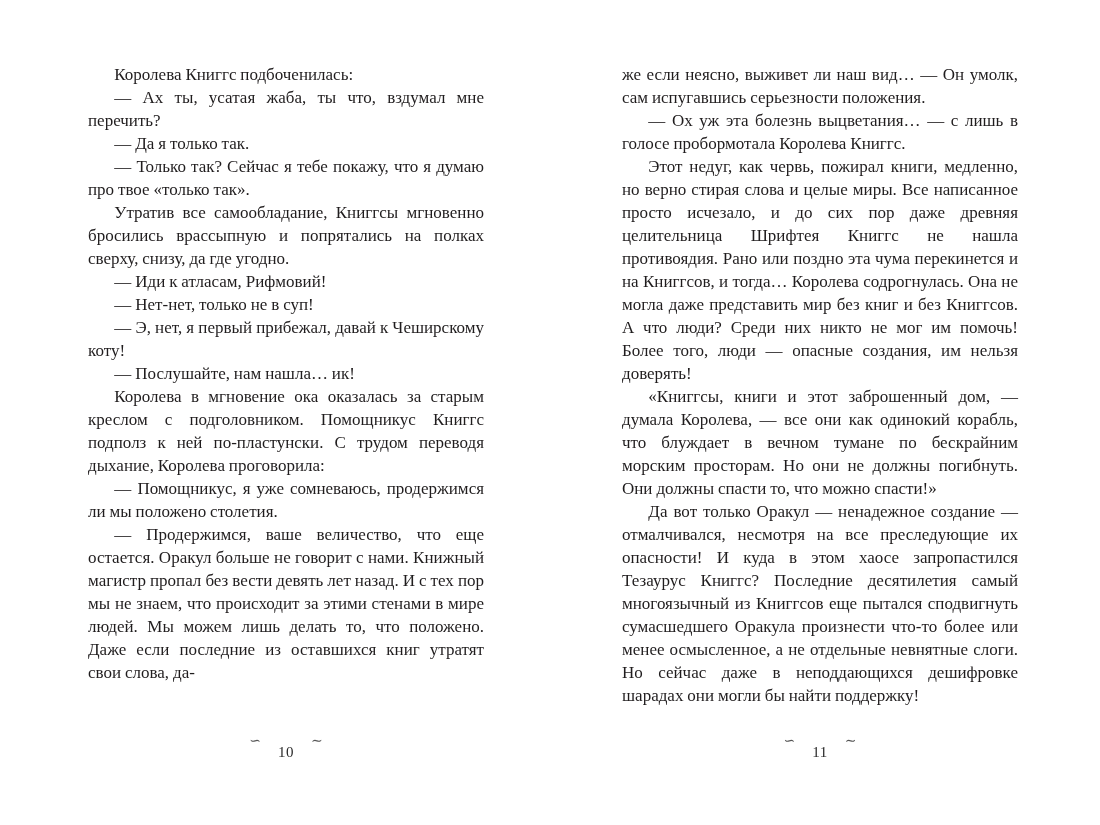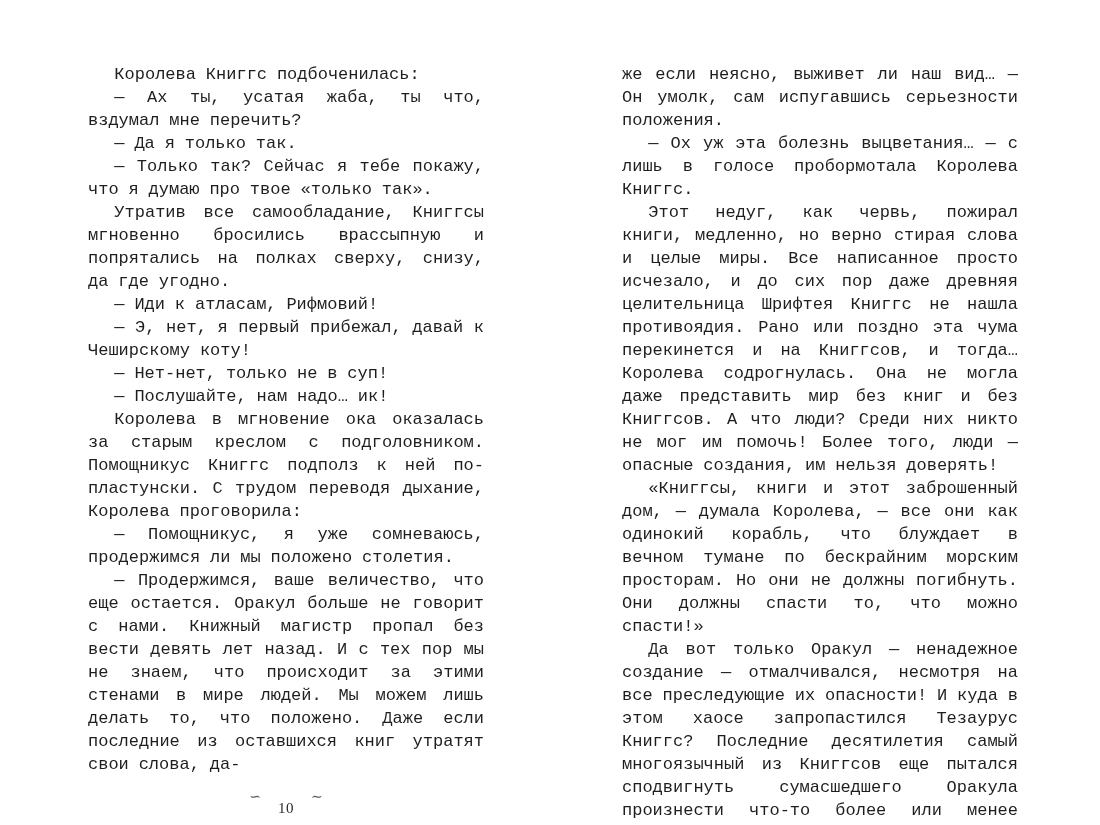--- a/index.html
+++ b/index.html
@@ -32,21 +32,20 @@
     font-size: 17px;
     line-height: 23px;
     text-align: justify;
     hyphens: auto;
     -webkit-hyphens: auto;
     word-spacing: -0.02em;
   }
   .page-text p {
     margin: 0;
     text-indent: 1.55em;
-    font-family: Liberation Mono, monospace;
   }
   .page-text p.no-indent {
     text-indent: 0;
   }
   .page-footer {
     margin-top: auto;
     padding-bottom: 14px;
     display: flex;
     justify-content: center;
     align-items: center;
@@ -70,23 +69,23 @@
 <div class="spread">
 
   <div class="page">
     <div class="page-text" id="left-text" lang="ru">
         <p>Королева Книггс подбоченилась:</p>
         <p>— Ах ты, усатая жаба, ты что, вздумал мне перечить?</p>
         <p>— Да я только так.</p>
         <p>— Только так? Сейчас я тебе покажу, что я думаю про твое «только так».</p>
         <p>Утратив все самообладание, Книггсы мгновенно бросились врассыпную и попрятались на полках сверху, снизу, да где угодно.</p>
         <p>— Иди к атласам, Рифмовий!</p>
+        <p>— Нет-нет, только не в суп!</p>
         <p>— Э, нет, я первый прибежал, давай к Чеширскому коту!</p>
-        <p>— Нет-нет, только не в суп!</p>
-        <p>— Послушайте, нам надо… ик!</p>
+        <p>— Послушайте, нам нашла… ик!</p>
         <p>Королева в мгновение ока оказалась за старым креслом с подголовником. Помощникус Книггс подполз к ней по-пластунски. С трудом переводя дыхание, Королева проговорила:</p>
         <p>— Помощникус, я уже сомневаюсь, продержимся ли мы положено столетия.</p>
         <p>— Продержимся, ваше величество, что еще остается. Оракул больше не говорит с нами. Книжный магистр пропал без вести девять лет назад. И с тех пор мы не знаем, что происходит за этими стенами в мире людей. Мы можем лишь делать то, что положено. Даже если последние из оставшихся книг утратят свои слова, да-</p>
       </div>
     <div class="page-footer">
       <span class="orn">∽</span>
       <span class="num">10</span>
       <span class="orn">∼</span>
     </div>
   </div>

